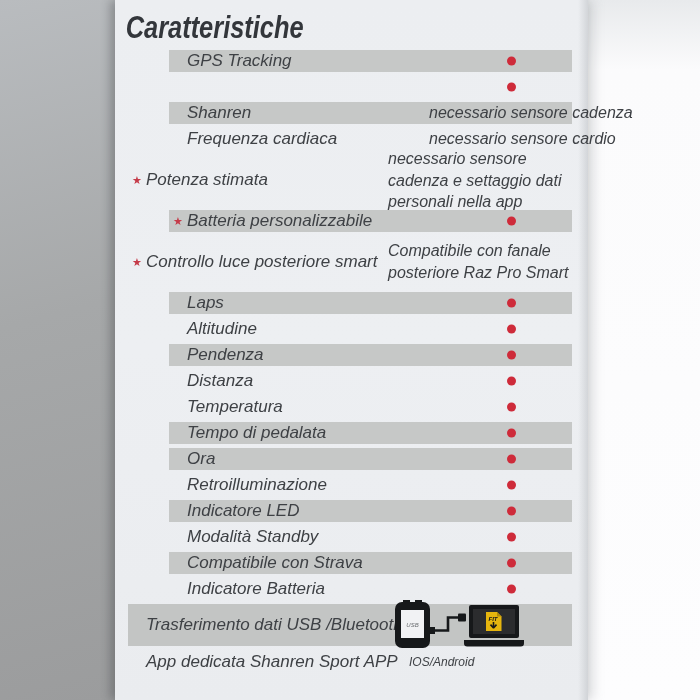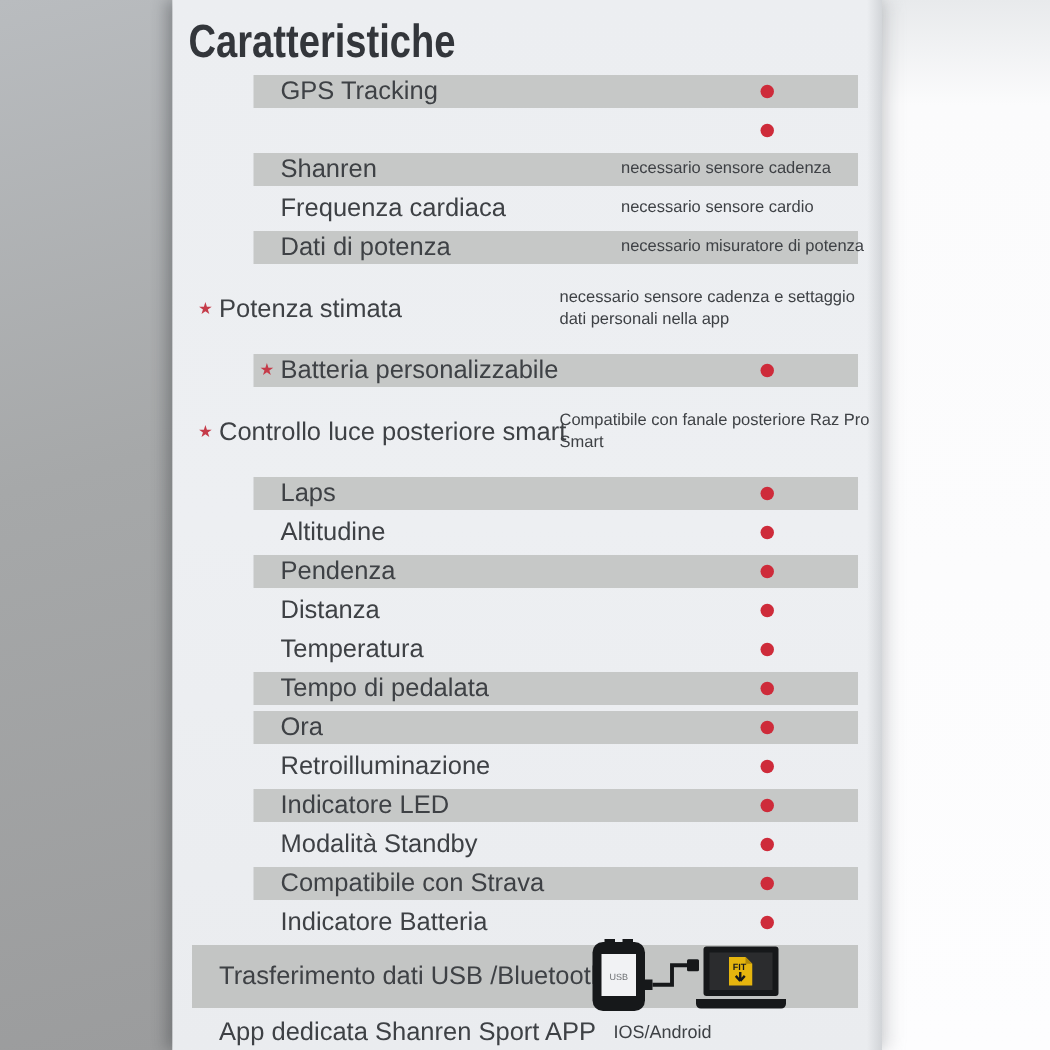--- a/index.html
+++ b/index.html
@@ -4,42 +4,42 @@
 <style>
   html,body{margin:0;padding:0;width:700px;height:700px;overflow:hidden;
     font-family:"Liberation Sans","DejaVu Sans",sans-serif;background:#fcfcfd;}
   .scene{position:relative;width:700px;height:700px;}
   .bg-left{position:absolute;left:0;top:0;width:115px;height:700px;
     background:linear-gradient(165deg,#b9bcbf 0%,#a6a8a9 45%,#9b9c9d 100%);}
   .bg-right{position:absolute;left:588px;top:0;width:112px;height:700px;
     background:linear-gradient(180deg,#e8eaec 0%,#fbfbfc 10%,#fdfdfe 100%);}
   .card{position:absolute;left:115px;top:0;width:473px;height:700px;
     background:linear-gradient(180deg,#eceef1 0%,#edeff2 50%,#eaecef 100%);
-    box-shadow:-5px 0 9px rgba(40,42,45,.30), 6px 0 10px rgba(150,154,158,.28);}
+    box-shadow:-5px 0 9px rgba(40,42,45,.30), 6px 0 10px rgba(150,154,158,.28);font-style:italic;}
   .card::after{content:'';position:absolute;right:0;top:0;bottom:0;width:10px;
     background:linear-gradient(to left,rgba(150,155,160,.30),rgba(150,155,160,0));pointer-events:none;}
   h1.title{margin:0;padding:11px 0 0 13px;font-size:31px;line-height:1.1;font-weight:bold;
     color:#33363b;transform:scaleX(.82);transform-origin:left top;white-space:nowrap;}
   .rows{position:relative;margin-top:3px;}
   .row{position:relative;display:flex;align-items:center;}
   .row.std{height:26px;margin-left:41px;}
   .row.tall{height:56px;}
   .row.xl{height:46px;}
   .row.footer{height:28px;}
   .row.shaded::before{content:'';position:absolute;left:13px;right:16px;top:2px;bottom:2px;
     background:#c6c8c7;}
   .row.xl.shaded::before{background:#c3c5c4;}
   .row-inner{position:relative;display:flex;align-items:center;padding-left:17px;z-index:1;width:100%;}
   .star{width:14px;font-size:11px;color:#c53b49;flex:0 0 14px;line-height:1;}
   .star.hidden{visibility:hidden;}
   .label{font-size:17px;color:#3e4145;white-space:nowrap;}
   .dot{position:absolute;left:351px;top:50%;transform:translateY(-50%);
     width:9px;height:9px;border-radius:50%;background:#ce2b3a;z-index:1;}
-  .note{position:absolute;left:258px;right:4px;top:50%;transform:translateY(-50%);
-    font-size:11px;line-height:1.35;color:#3e4145;z-index:1;}
+  .note{position:absolute;left:273px;right:4px;top:50%;transform:translateY(-50%);
+    font-size:16px;line-height:1.35;color:#3e4145;z-index:1;}
   .row.std .note{white-space:nowrap;}
   .note-large{left:294px;font-size:12px;white-space:nowrap;}
   .transfer-icons{position:absolute;left:278px;top:50%;transform:translateY(-50%);z-index:1;
     width:132px;height:50px;}
 </style>
 </head>
 <body>
 
 <div class="scene">
   <div class="bg-left"></div>
@@ -63,27 +63,20 @@
       <span class="label">Shanren</span>
     </div>
   <span class="note">necessario sensore cadenza</span>
         </div>
         <div class="row std">
     <div class="row-inner">
       <span class="star hidden"></span>
       <span class="label">Frequenza cardiaca</span>
     </div>
   <span class="note">necessario sensore cardio</span>
-        </div>
-        <div class="row std shaded">
-    <div class="row-inner">
-      <span class="star hidden"></span>
-      <span class="label">Dati di potenza</span>
-    </div>
-  <span class="note">necessario misuratore di potenza</span>
         </div>
         <div class="row tall">
     <div class="row-inner">
       <span class="star">★</span>
       <span class="label">Potenza stimata</span>
     </div>
   <span class="note">necessario sensore cadenza e settaggio dati personali nella app</span>
         </div>
         <div class="row std shaded">
     <div class="row-inner">

